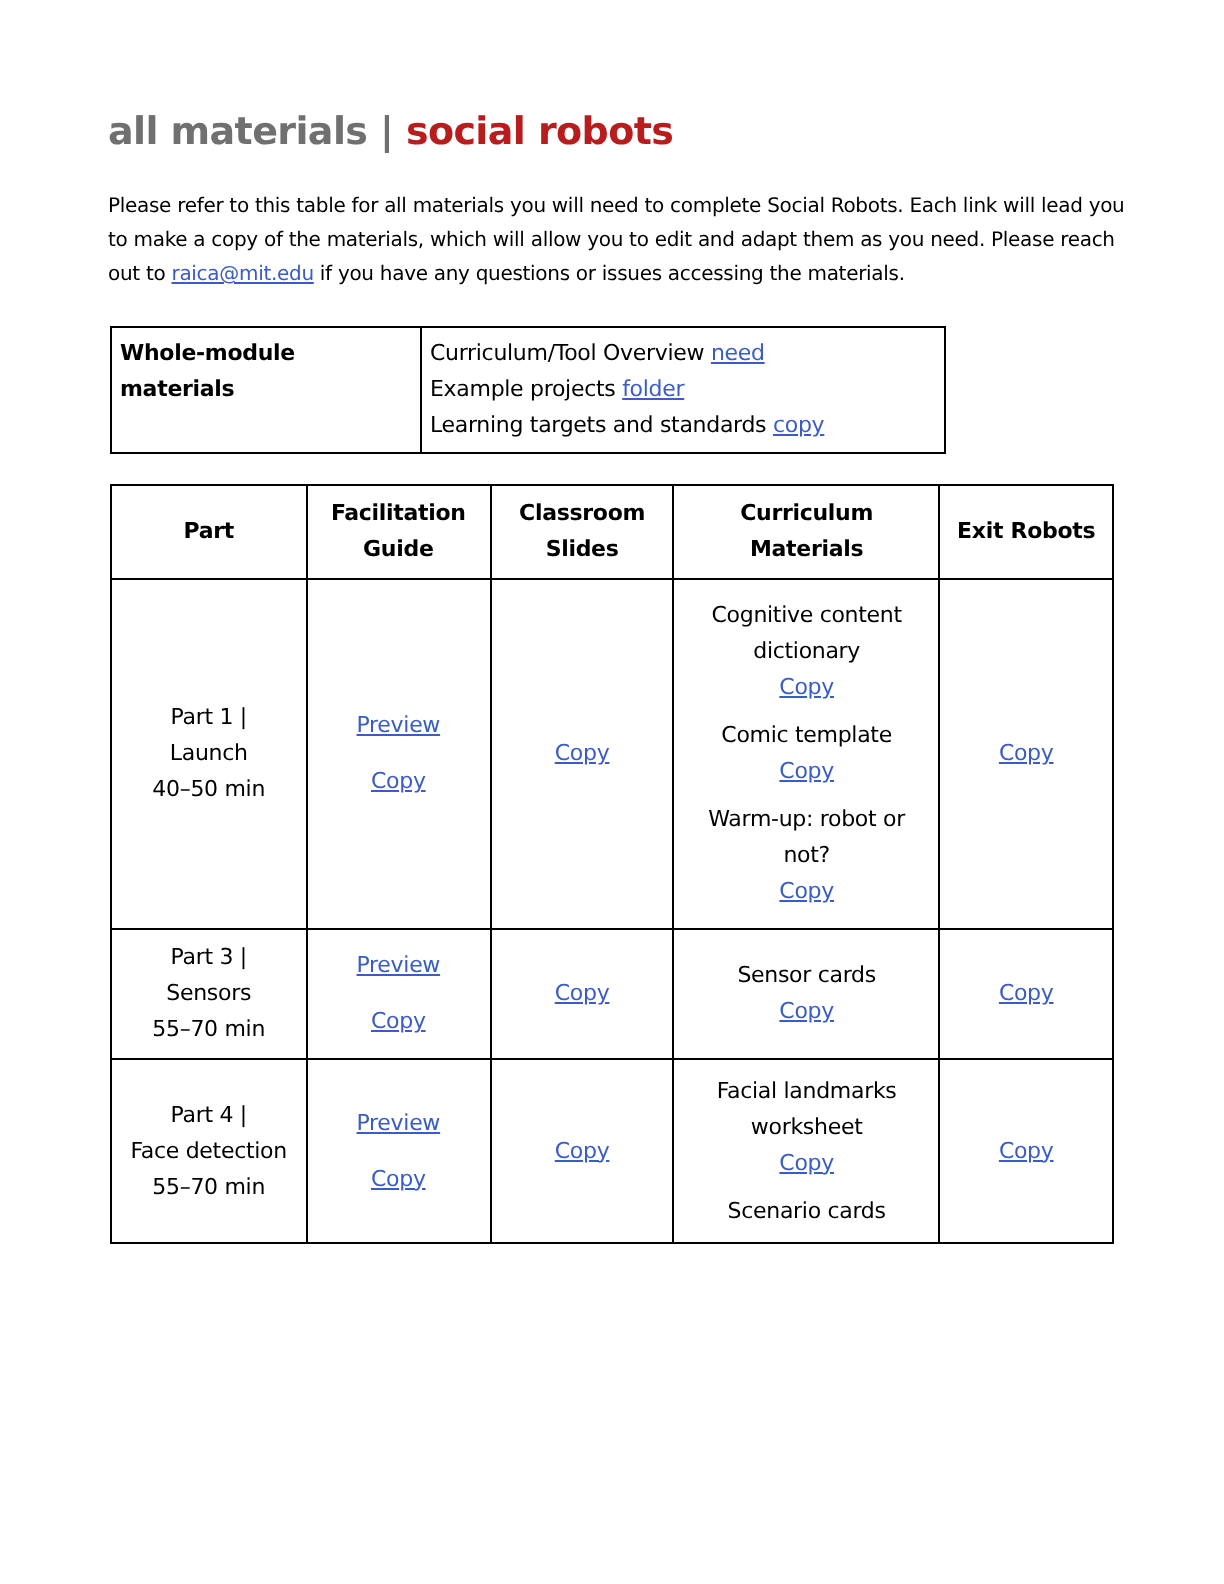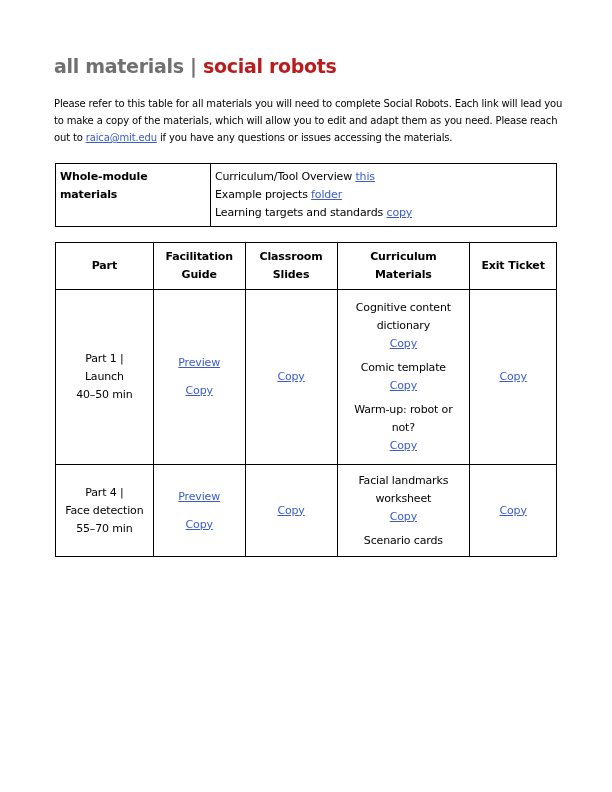--- a/index.html
+++ b/index.html
@@ -7,21 +7,21 @@
          font-family: "DejaVu Sans", sans-serif; color: #000; }
   .title { position: absolute; left: 54px; top: 55px; font-size: 19px; font-weight: bold;
            letter-spacing: -0.3px; font-family: "DejaVu Sans", sans-serif; }
   .title .gray { color: #707070; margin-top: 18px; }
   .title .blue { color: #b91c1c; }
   .intro { position: absolute; left: 54px; top: 95px; width: 510px; font-size: 10px;
            line-height: 17px; letter-spacing: -0.15px; }
   a.link { color: #3a5cc8; text-decoration: underline; }
   table { border-collapse: collapse; position: absolute; left: 55px; }
   td, th { border: 1px solid #000; font-size: 11px; line-height: 18px; letter-spacing: -0.15px; }
-  .whole { top: 163px; width: 502px; height: 64px; }
+  .whole { top: 163px; width: 418px; height: 64px; }
   .whole td { vertical-align: top; padding: 4px 4px; }
   .whole td.label { font-weight: bold; width: 146px; }
   .main { top: 242px; width: 502px; }
   .main th { font-weight: bold; height: 46px; text-align: center; vertical-align: middle; padding: 0 4px; }
   .main td { text-align: center; vertical-align: middle; padding: 0 2px; }
   .gap { display: block; height: 10px; }
   .small-gap { display: block; height: 6px; }
 </style>
 </head>
 <body>
@@ -32,21 +32,21 @@
 
 <div class="intro">
   <span>Please refer to this table for all materials you will need to complete Social Robots. Each link will lead you to make a copy of the materials, which will allow you to edit and adapt them as you need. Please reach out to </span><a class="link">raica@mit.edu</a><span> if you have any questions or issues accessing the materials.</span>
 </div>
 
 <table class="whole">
   <tbody>
       <tr>
     <td class="label">Whole-module materials</td>
     <td>
-      <div><span>Curriculum/Tool Overview </span><a class="link">this</a></div>
+      <div><span>Curriculum/Tool Overview </span><a class="link">need</a></div>
       <div><span>Example projects </span><a class="link">folder</a></div>
       <div><span>Learning targets and standards </span><a class="link">copy</a></div>
     </td>
   </tr>
 </tbody>
   </table>
 
 <table class="main">
   <colgroup>
       <col style="width:98px">
@@ -54,21 +54,21 @@
       <col style="width:92px">
       <col style="width:133px">
       <col style="width:87px">
     </colgroup>
   <tbody>
       <tr>
     <th>Part</th>
     <th>Facilitation Guide</th>
     <th>Classroom Slides</th>
     <th>Curriculum Materials</th>
-    <th>Exit Ticket</th>
+    <th>Exit Robots</th>
   </tr>
 
   <tr style="height:175px">
     <td>
       <div>Part 1 |</div>
       <div>Launch</div>
       <div>40–50 min</div>
     </td>
     <td>
       <a class="link">Preview</a><span class="gap"></span>
@@ -80,20 +80,37 @@
       <a class="link">Copy</a><span class="small-gap"></span>
       <div>Comic template</div>
       <a class="link">Copy</a><span class="small-gap"></span>
       <div style="padding:0 12px">Warm-up: robot or not?</div>
       <a class="link">Copy</a>
     </td>
     <td><a class="link">Copy</a></td>
   </tr>
 
 
+  <tr style="height:65px">
+    <td>
+      <div>Part 3 |</div>
+      <div>Sensors</div>
+      <div>55–70 min</div>
+    </td>
+    <td>
+      <a class="link">Preview</a><span class="gap"></span>
+      <a class="link">Copy</a>
+    </td>
+    <td><a class="link">Copy</a></td>
+    <td>
+      <div>Sensor cards</div>
+      <a class="link">Copy</a>
+    </td>
+    <td><a class="link">Copy</a></td>
+  </tr>
 
   <tr style="height:92px">
     <td>
       <div>Part 4 |</div>
       <div>Face detection</div>
       <div>55–70 min</div>
     </td>
     <td>
       <a class="link">Preview</a><span class="gap"></span>
       <a class="link">Copy</a>

